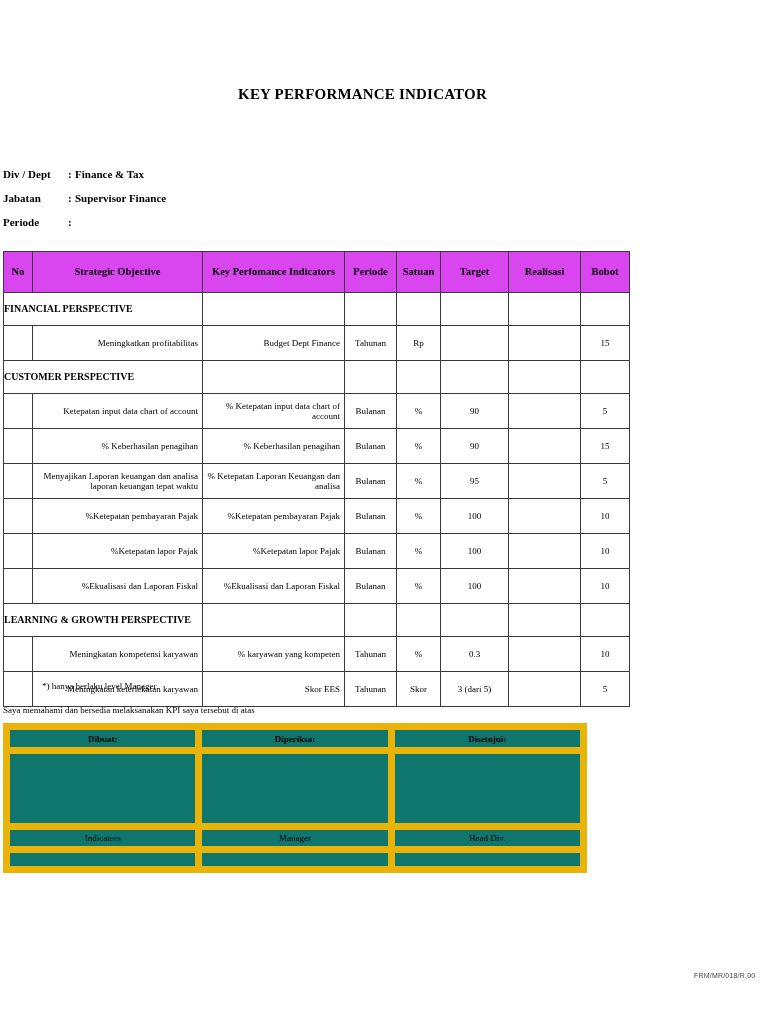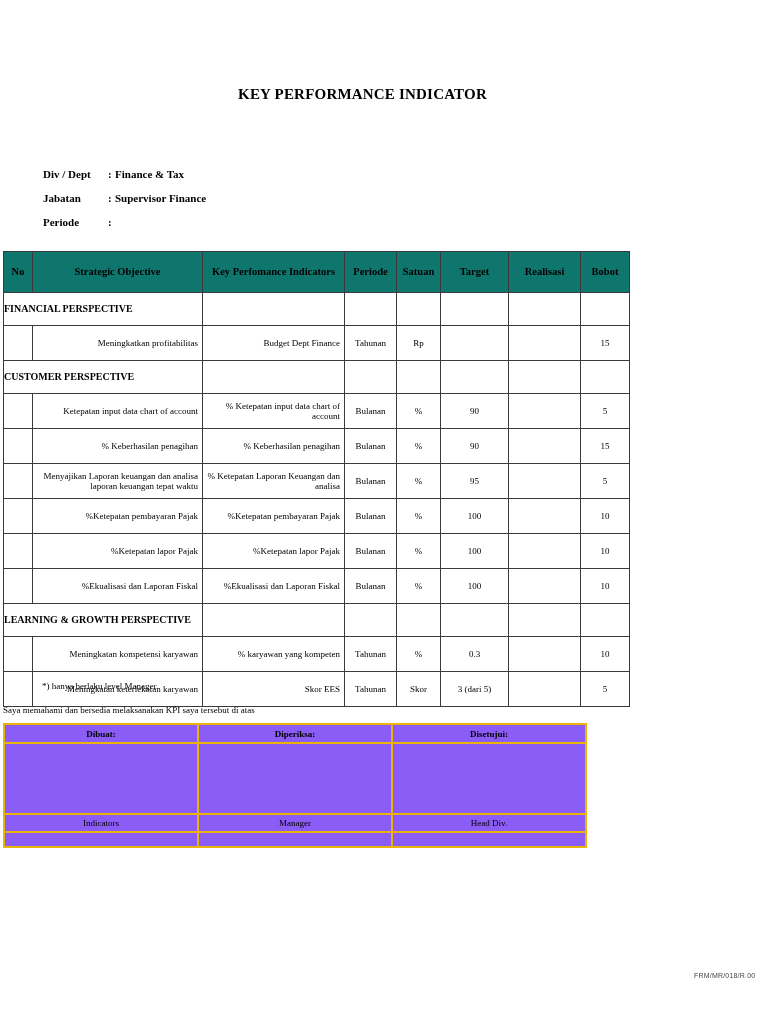--- a/index.html
+++ b/index.html
@@ -45,21 +45,20 @@
   }
   .meta-row {
     display: flex;
     height: 24px;
     align-items: flex-start;
     line-height: 14px;
   }
   .meta-label {
     width: 65px;
     flex: none;
-    margin-left: 40px;
   }
   .meta-colon {
     width: 7px;
     flex: none;
   }
   .meta-value {
     white-space: nowrap;
   }
 
   
@@ -77,21 +76,21 @@
   table.kpi th,
   table.kpi td {
     border: 1px solid #3a3a3a;
     font-size: 9px;
     padding: 2px 4px;
     vertical-align: middle;
     line-height: 10.5px;
     background: #ffffff;
   }
   table.kpi thead th {
-    background: #0f766e;
+    background: #d946ef;
     font-weight: bold;
     font-size: 10.5px;
     text-align: center;
     height: 36px;
     padding: 2px 2px;
   }
   
   col.c-no        { width: 29px; }
   col.c-so        { width: 170px; }
   col.c-kpi       { width: 142px; }
@@ -154,25 +153,25 @@
     left: 3px;
     width: 584px;
   }
   table.sign {
     border-collapse: collapse;
     width: 584px;
     table-layout: fixed;
   }
   table.sign th,
   table.sign td {
-    border: 2px solid #eab308;
+    border: 7px solid #eab308;
     font-size: 9px;
     text-align: center;
     vertical-align: middle;
-    background: #8b5cf6;
+    background: #0f766e;
   }
   table.sign th {
     font-weight: bold;
     height: 15px;
     padding: 1px 2px;
   }
   table.sign td.sign-space {
     height: 67px;
   }
   table.sign td.sign-role {

